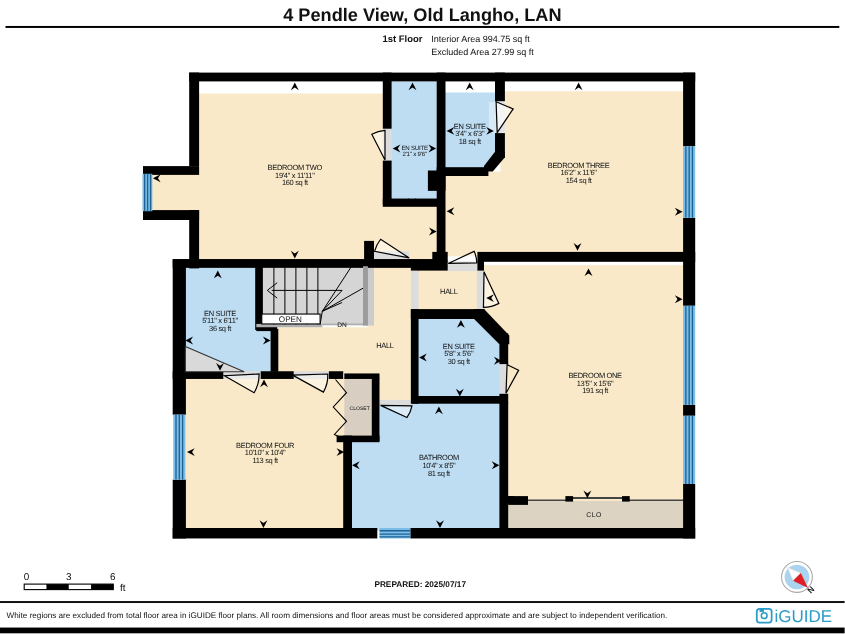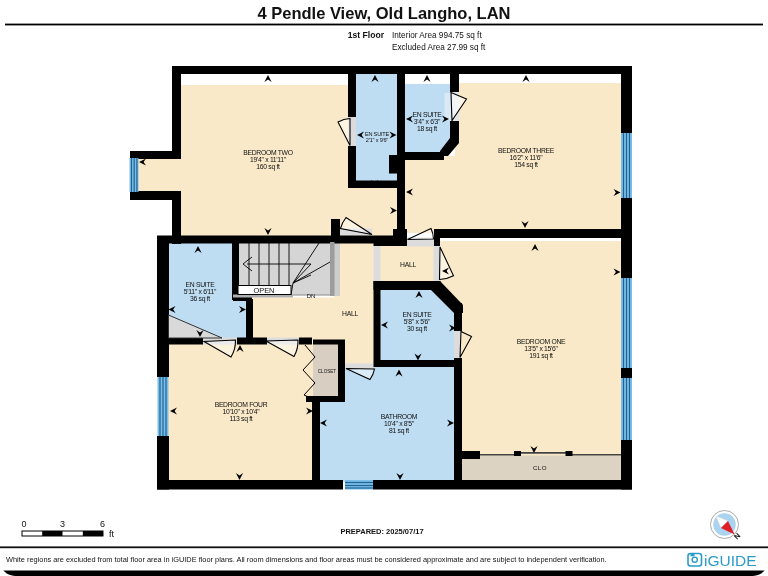--- a/index.html
+++ b/index.html
@@ -1,16 +1,16 @@
 <!DOCTYPE html>
 <html><head>
 <meta charset="utf-8">
 <style>
 html,body{margin:0;padding:0;background:#fff;}
-#page{position:relative;width:768px;height:576px;font-family:"Liberation Sans",sans-serif;overflow:hidden;border-radius:15px;}
+#page{position:relative;width:768px;height:576px;font-family:"Liberation Sans",sans-serif;overflow:hidden;}
 svg{position:absolute;top:0;left:0;}
 text{font-family:"Liberation Sans",sans-serif;fill:#111;}
 .rl{font-size:6.8px;text-anchor:middle;letter-spacing:-0.3px;}
 .rs{font-size:5.6px;text-anchor:middle;letter-spacing:-0.2px;}
 </style>
 </head>
 <body>
 <div id="page">
 <svg width="768" height="576" viewBox="0 0 768 576">
 

